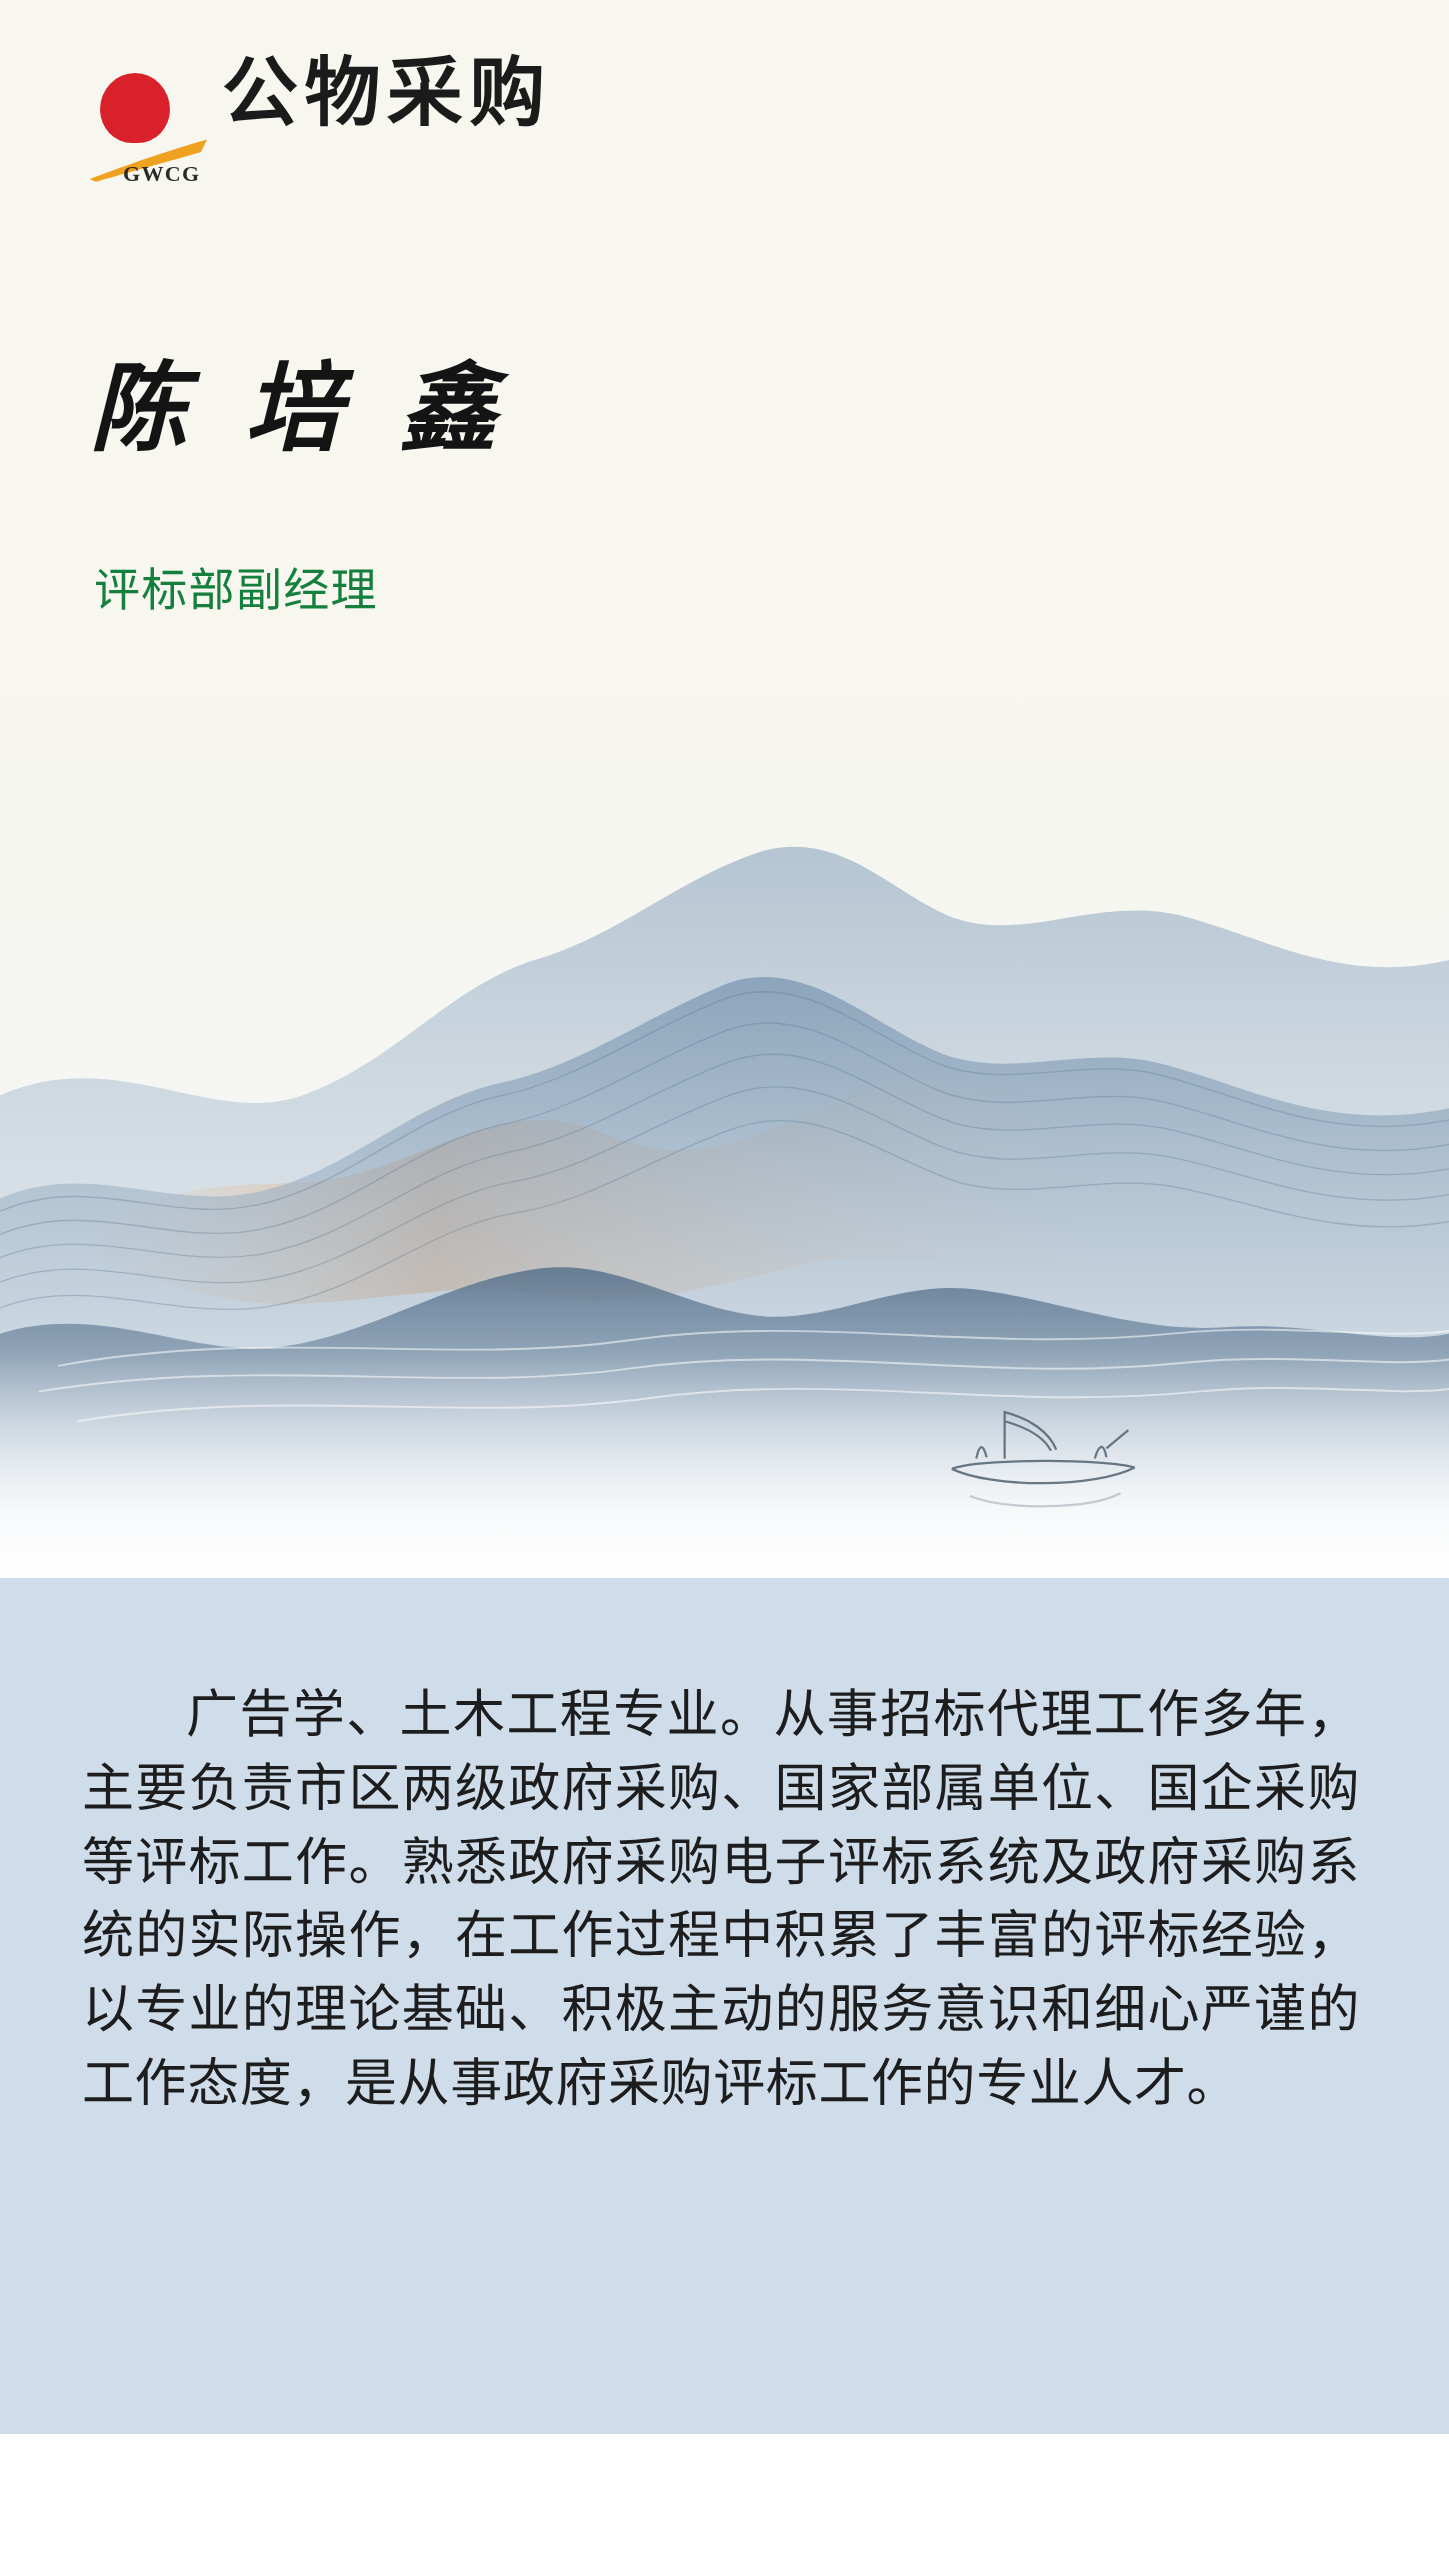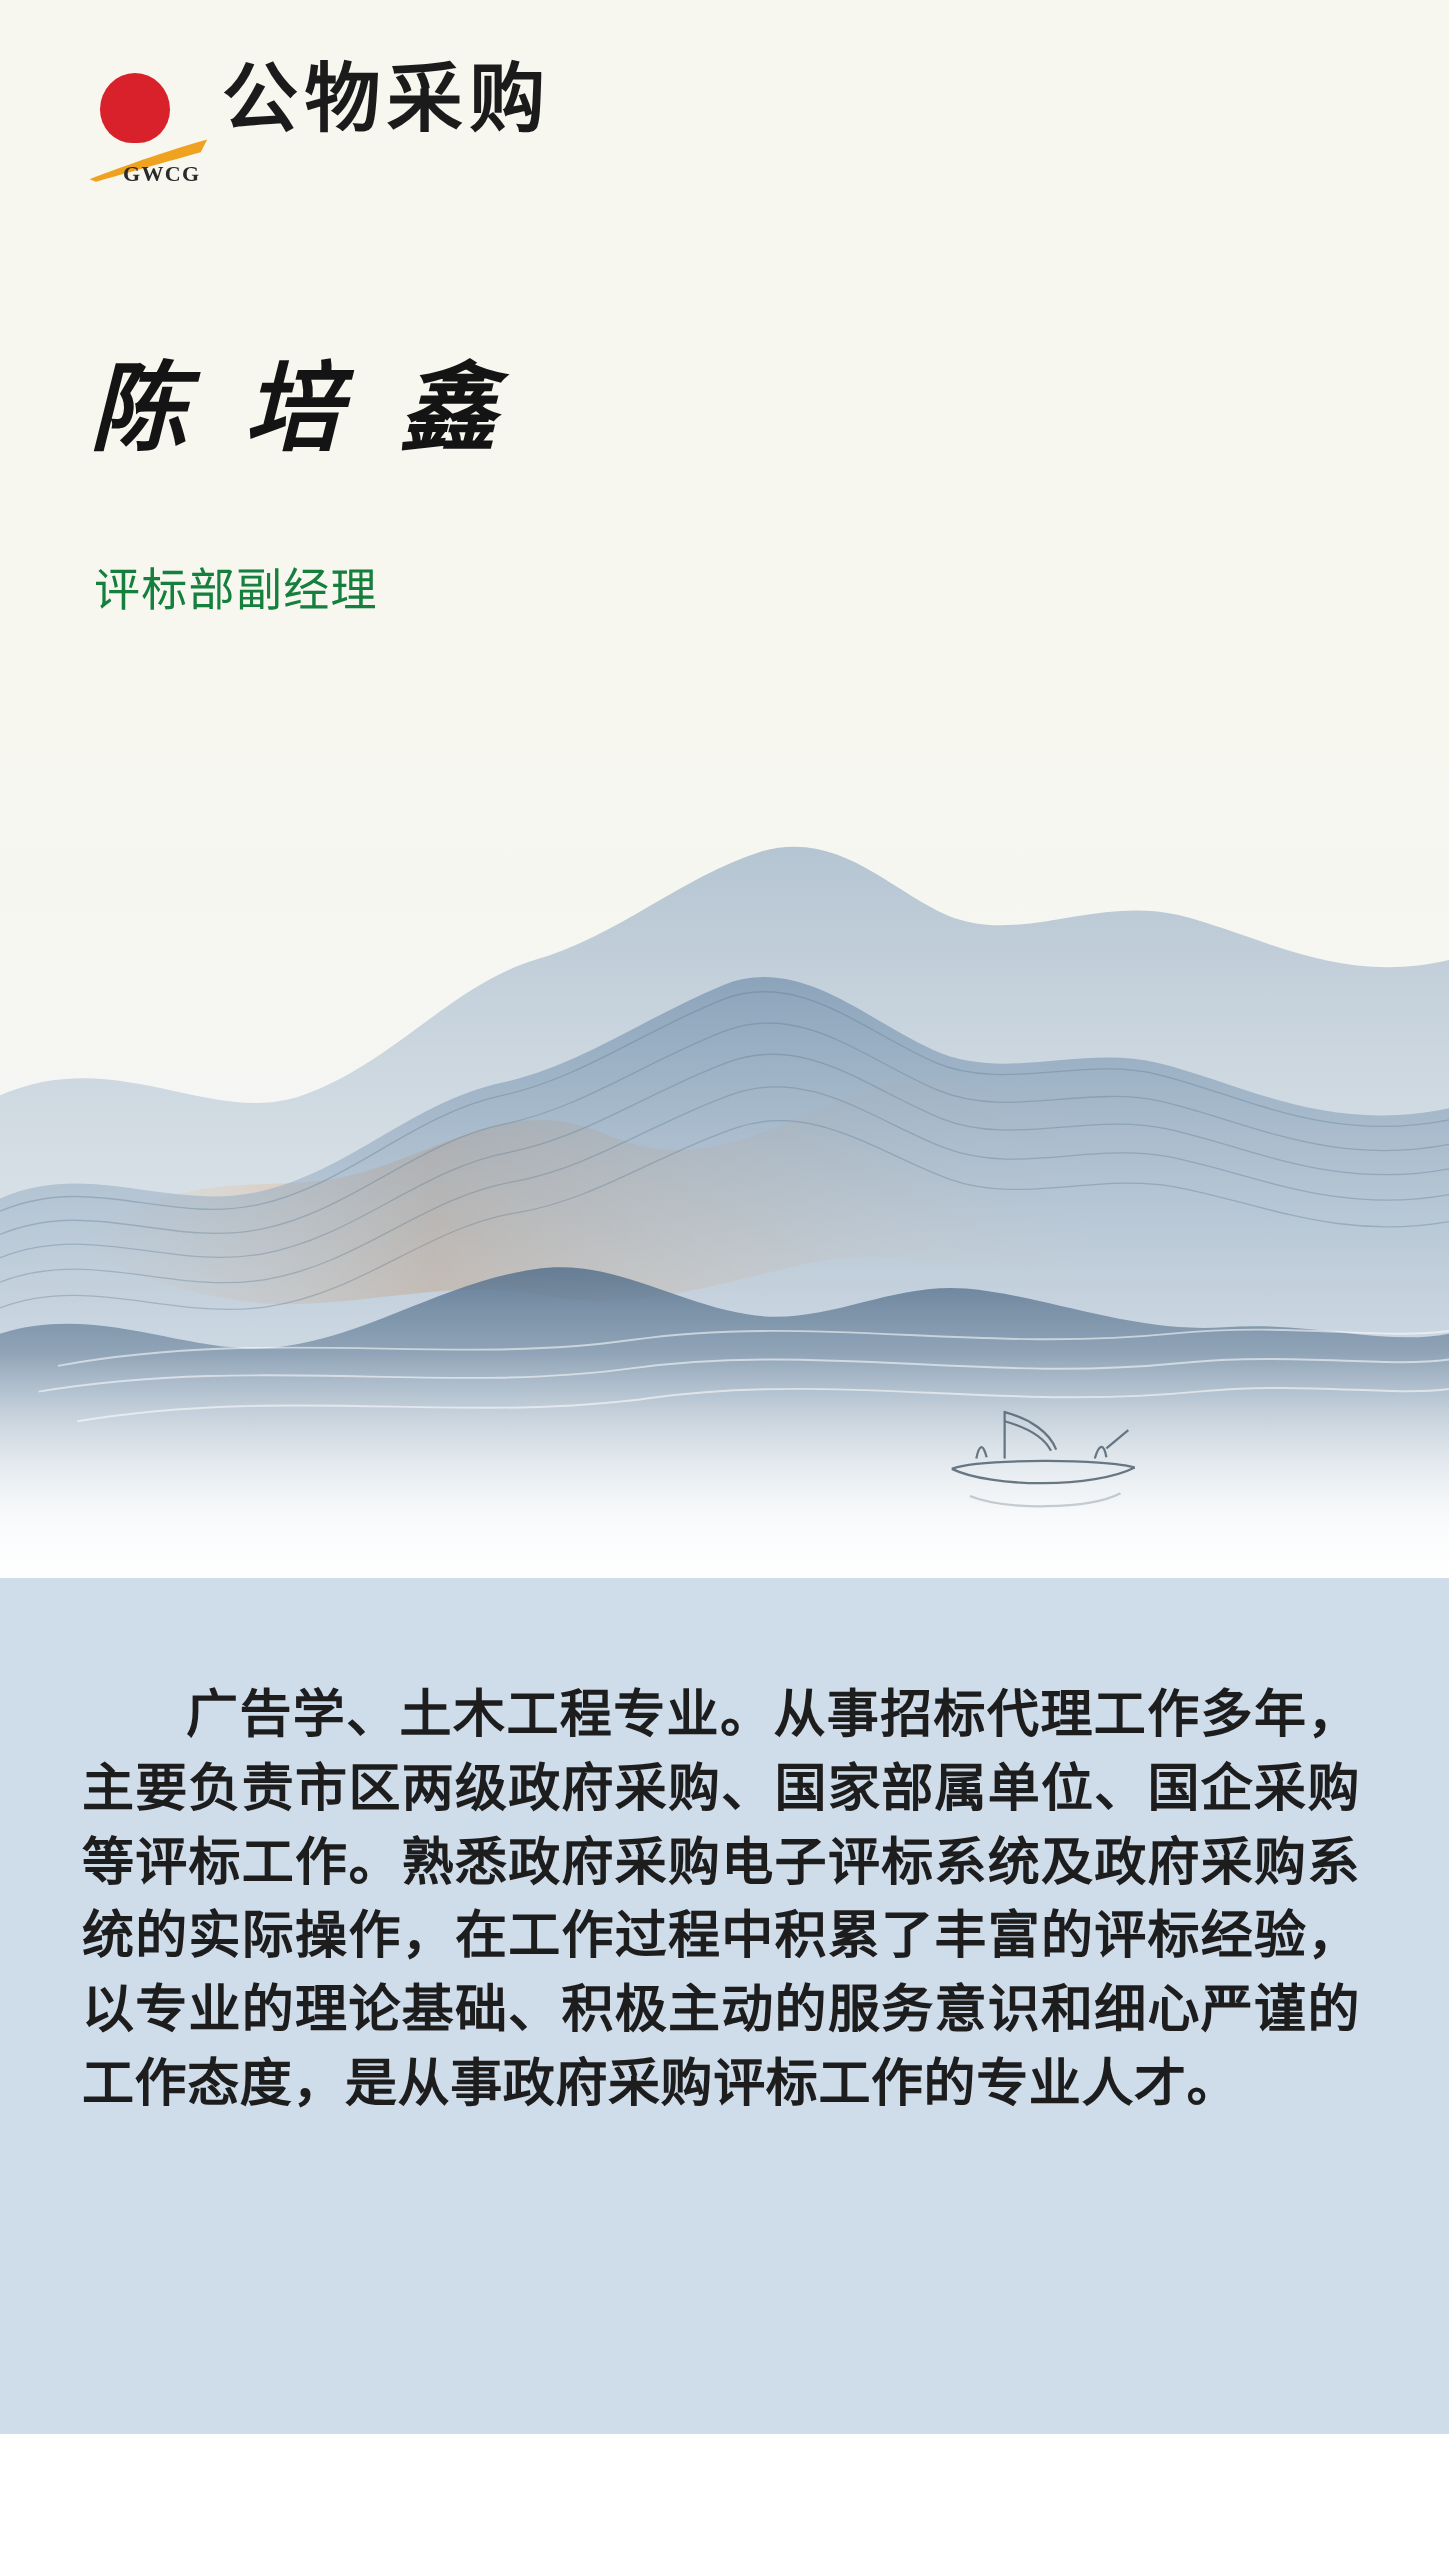--- a/index.html
+++ b/index.html
@@ -58,21 +58,21 @@
     position: absolute;
     left: 39px;
     top: 100px;
     font-family: "Liberation Serif", "DejaVu Serif", serif;
     font-weight: 700;
     font-size: 22px;
     letter-spacing: 1.3px;
     color: #2a2a2a;
   }
   .brand-name {
-    font-family: Liberation Serif, serif;
+    font-family: Liberation Mono, monospace;
     font-weight: 700;
     font-size: 76px;
     line-height: 1;
     letter-spacing: 6.4px;
     color: #1b1b1b;
     margin-bottom: 28px;
     white-space: nowrap;
   }
 
   
@@ -125,21 +125,20 @@
     left: 82px;
     top: 100px;
     width: 1278px;
     font-size: 52px;
     line-height: 1.42;
     letter-spacing: 0.6px;
     color: #1d1d1d;
     text-indent: 104px;
     text-align: justify;
     text-justify: inter-ideograph;
-    font-weight: bold;
   }
 
   .footer-strip {
     position: absolute;
     left: 0;
     top: 2434px;
     width: 1449px;
     height: 142px;
     background: #ffffff;
   }

